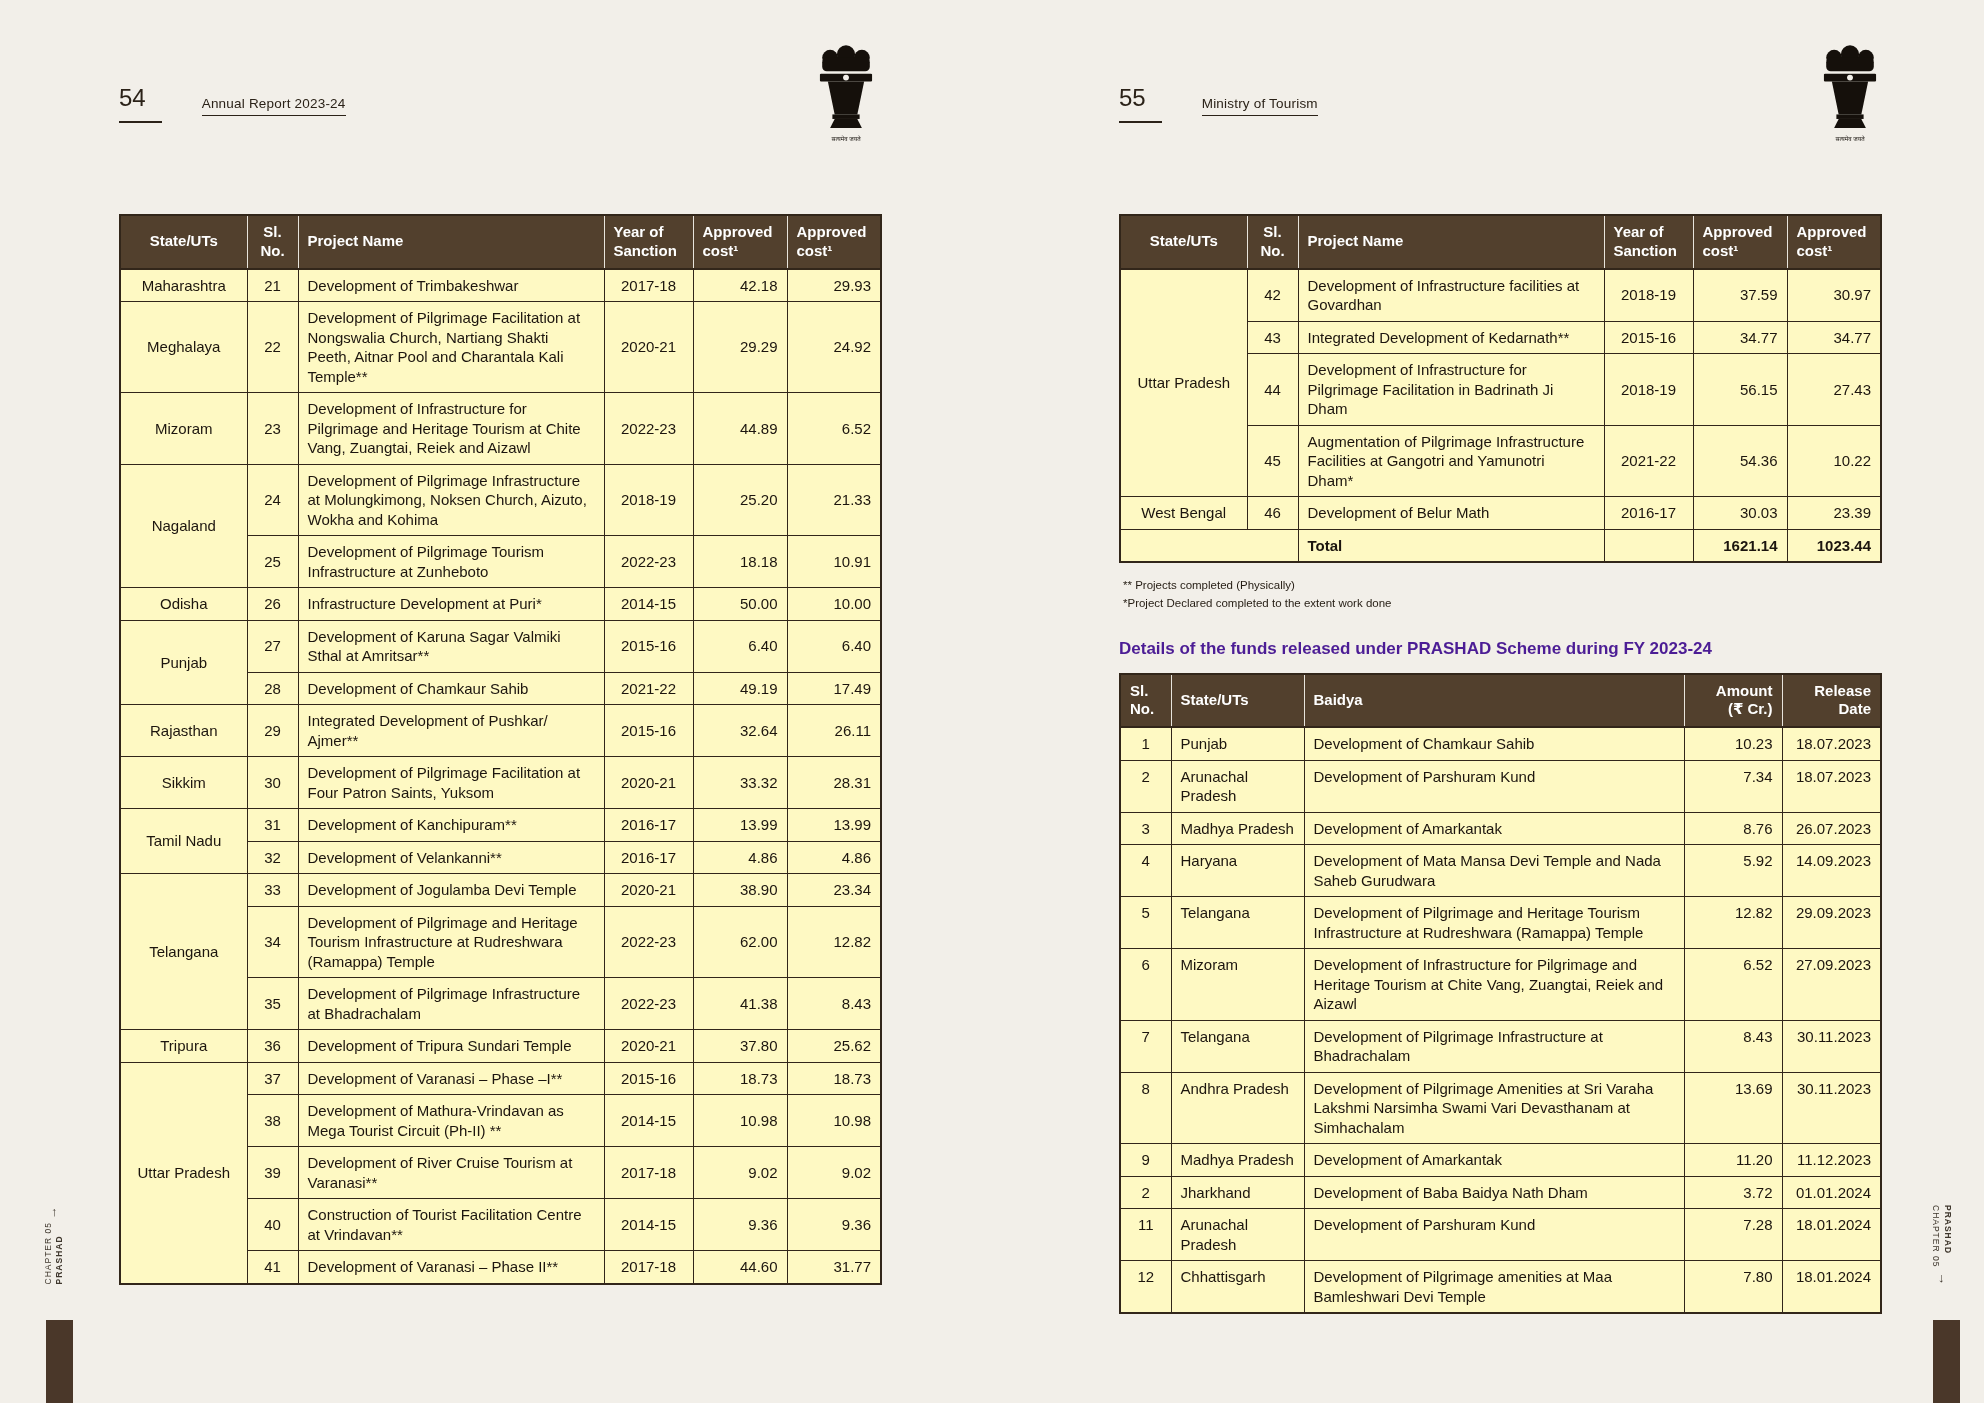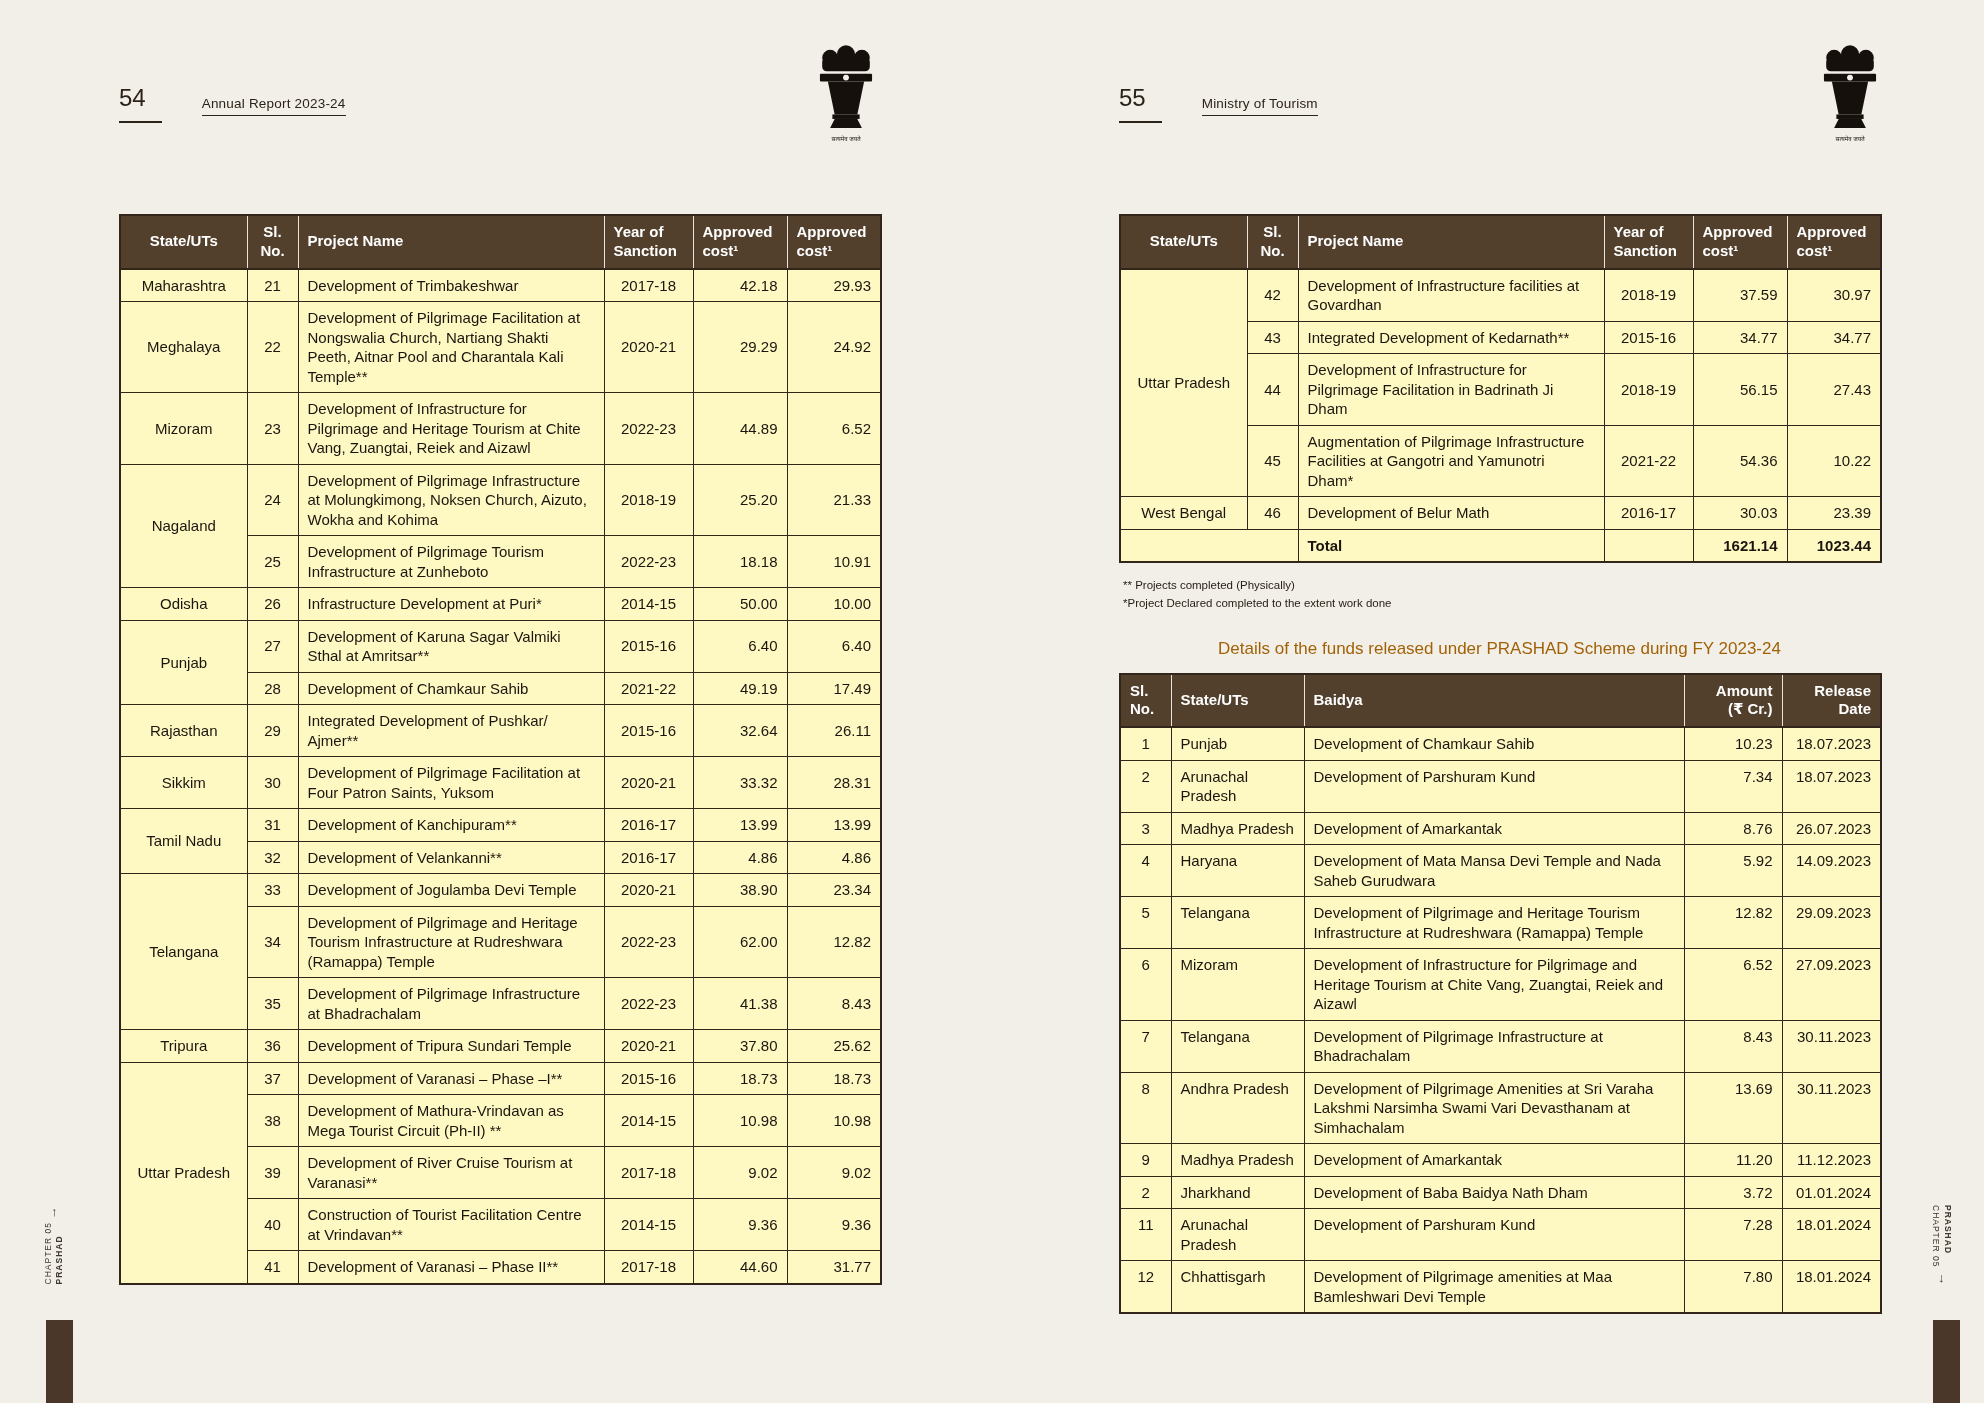--- a/index.html
+++ b/index.html
@@ -33,21 +33,21 @@
   .c-project,.c-statel{text-align:left;}
   .tbl-projects .h0,.tbl-projects .h1{text-align:center;}
   .tbl-projects .h2{text-align:left;}
   .tbl-projects .h3,.tbl-projects .h4,.tbl-projects .h5{text-align:left;}
   .tbl-funds .h0,.tbl-funds .h1,.tbl-funds .h2{text-align:left;}
   .tbl-funds .h3,.tbl-funds .h4{text-align:right;}
   .row-total td{font-weight:700;}
 
   
   .footnotes{margin:14px 0 12px 4px;font-size:11.5px;line-height:1.55;color:#241c13;}
-  .funds-heading{margin-top:26px;text-align:center;font-size:17px;font-weight:400;color:#a16207;}
+  .funds-heading{margin-top:26px;font-size:17px;font-weight:700;color:#4c1d95;}
   .funds-table-wrap{margin-top:14px;}
 
   
   .rail{position:absolute;display:flex;flex-direction:column;align-items:center;gap:4px;color:#3f372d;}
   .rail-left{left:44px;top:1205px;}
   .rail-right{left:1931px;top:1205px;}
   .rail-arrow{font-size:13px;line-height:1;}
   .rail-text{display:flex;gap:2px;}
   .rail-text span{font-size:8.5px;letter-spacing:1px;line-height:1.1;}
   .rot-up span{writing-mode:vertical-rl;transform:rotate(180deg);}

